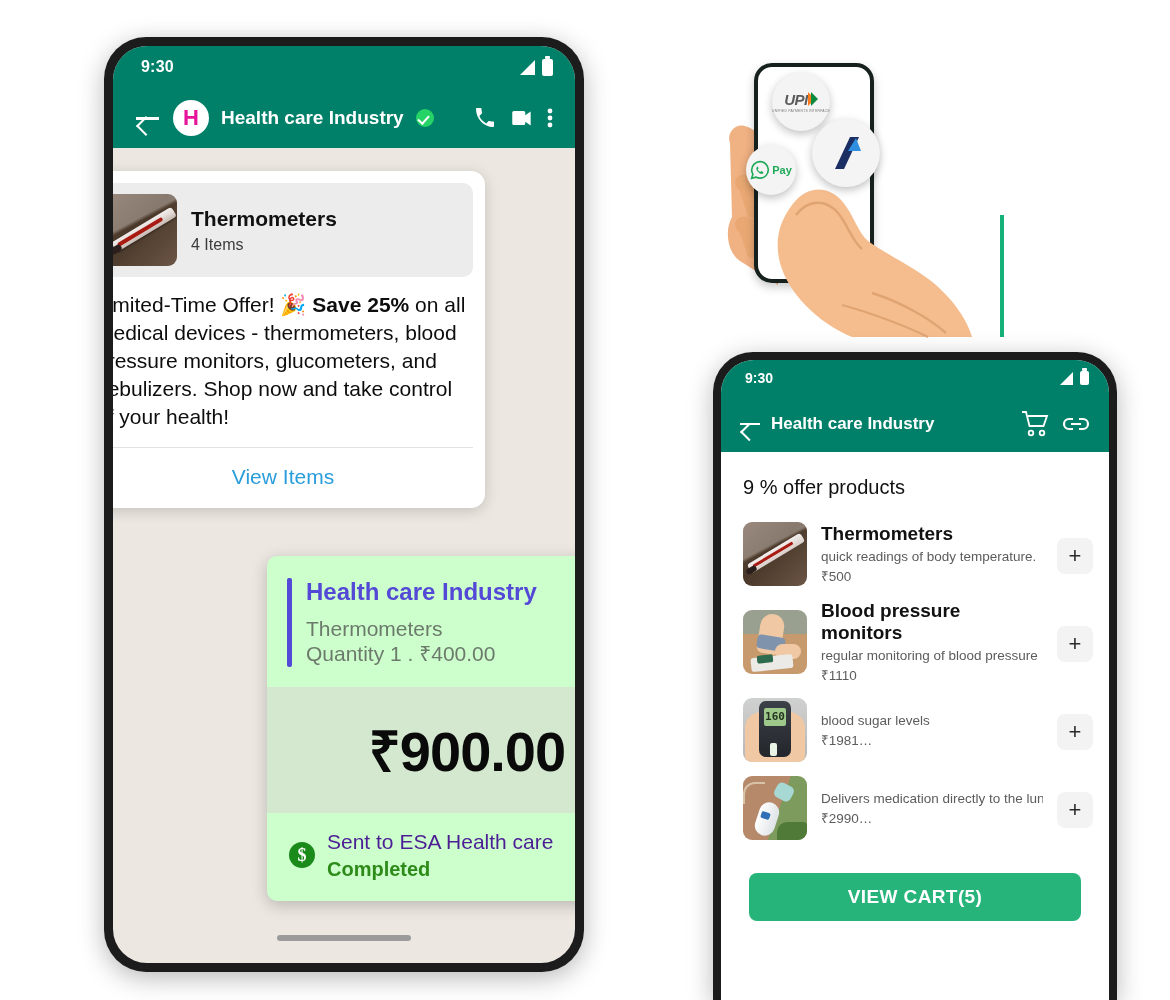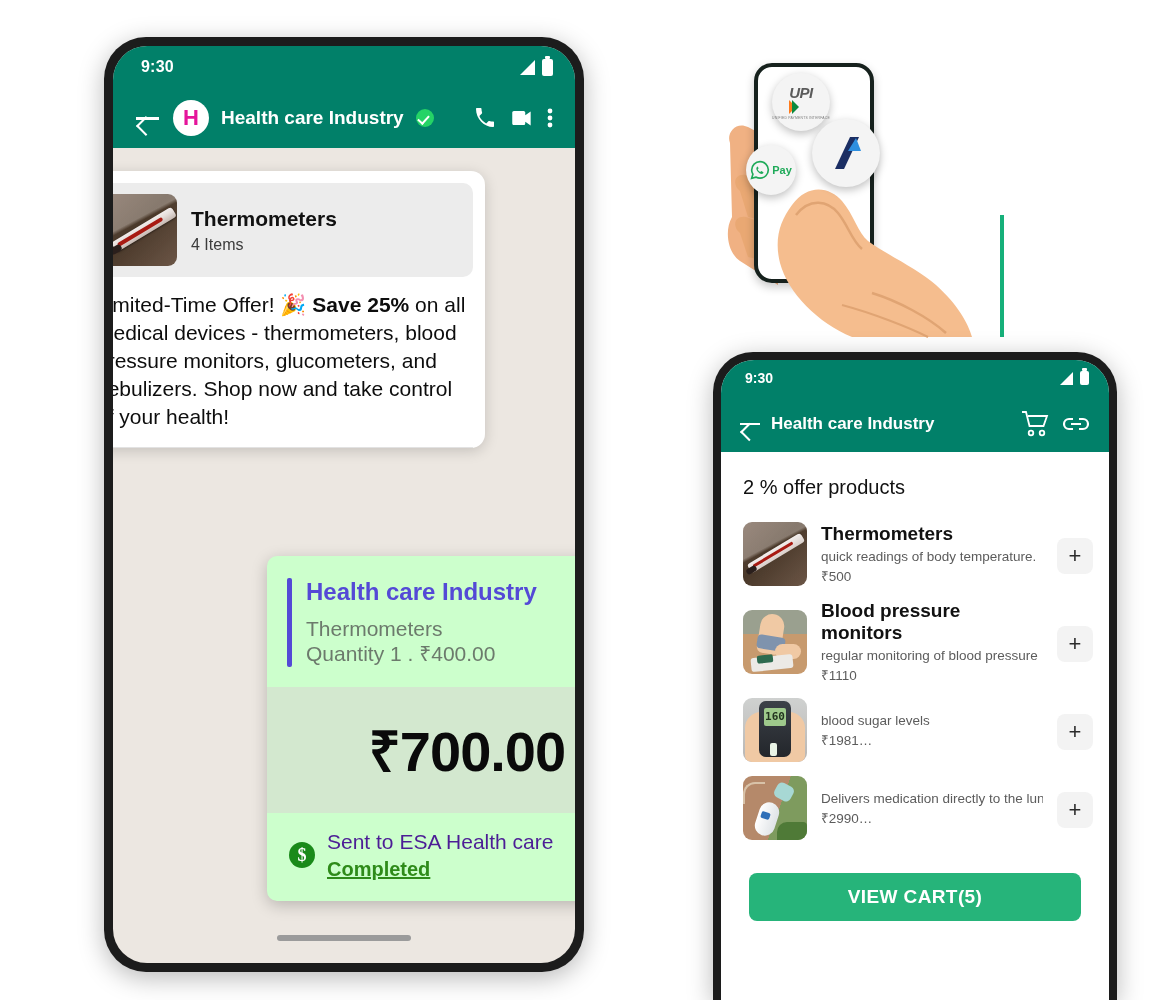--- a/index.html
+++ b/index.html
@@ -146,21 +146,21 @@
     padding: 24px 0 26px 0;
   }
   .pay-amount { font-size: 56px; font-weight: bold; color: #0a0a0a; letter-spacing: -1px; }
   .pay-foot { padding: 16px 20px 20px 22px; display: flex; gap: 12px; align-items: center; }
   .dollar-badge {
     width: 26px; height: 26px; border-radius: 50%; background: #1a8a1a;
     color: #fff; flex: none; display:flex; align-items:center; justify-content:center;
     font-size: 18px; font-weight: bold; font-family: "Liberation Serif", serif;
   }
   .pay-sent { font-size: 21px; color: #4c1d95; line-height: 1.25; }
-  .pay-status { font-size: 20px; font-weight: bold; color: #2e8b19; margin-top: 3px; text-decoration: underline; }
+  .pay-status { font-size: 20px; font-weight: bold; color: #2e8b19; margin-top: 3px; }
 
   .home-indicator {
     position: absolute; left: 50%; transform: translateX(-50%);
     bottom: 22px; width: 134px; height: 6px;
     background: #9b9b9b; border-radius: 4px;
   }
 
   
   .phone-right {
     position: absolute; left: 713px; top: 352px;
@@ -349,33 +349,34 @@
             <div class="merc"></div>
             <div class="bulb"></div>
           </div>
           <div>
             <div class="prod-name">Thermometers</div>
             <div class="prod-count">4 Items</div>
           </div>
         </div>
         <div class="msg-text"><span>Limited-Time Offer! 🎉 </span><b>Save 25%</b><span> on all medical devices - thermometers, blood pressure monitors, glucometers, and nebulizers.  Shop now and take control of your health!</span></div>
         <div class="msg-divider"></div>
+        <div class="view-items">View Items</div>
       </div>
 
       <div class="pay-card">
         <div class="pay-top">
           <div class="pay-accent"></div>
           <div>
             <div class="pay-merchant">Health care Industry</div>
             <div class="pay-item">Thermometers</div>
             <div class="pay-qty">Quantity 1 . ₹400.00</div>
           </div>
         </div>
         <div class="pay-amount-band">
-          <div class="pay-amount">₹700.00</div>
+          <div class="pay-amount">₹900.00</div>
         </div>
         <div class="pay-foot">
           <div class="dollar-badge">$</div>
           <div>
             <div class="pay-sent">Sent to ESA Health care</div>
             <div class="pay-status">Completed</div>
           </div>
         </div>
       </div>
 
@@ -392,21 +393,21 @@
     <div class="illus-phone"></div>
     <svg width="300" height="320" viewBox="0 0 300 320" style="position:absolute;left:0;top:0">
       <path d="M70 150 C86 128 108 132 120 146 C132 160 136 178 146 186 C162 198 196 214 214 230 C236 250 246 268 250 282 L130 282 C96 268 66 238 58 208 C52 184 58 166 70 150 Z" fill="#f5bd8e"></path>
       <path d="M74 160 C88 142 106 146 116 158 C126 170 130 186 140 194" fill="none" stroke="#e0a473" stroke-width="2.5"></path>
       <path d="M150 238 C176 246 206 262 224 278" fill="none" stroke="#e0a473" stroke-width="2.5"></path>
       <path d="M120 250 C150 258 186 272 206 282" fill="none" stroke="#e0a473" stroke-width="2"></path>
       <rect x="278" y="160" width="4" height="122" fill="#16b07a"></rect>
     </svg>
     <div class="badge badge-upi">
       <div style="display:flex;flex-direction:column;align-items:center;">
-        <div style="display:flex;align-items:flex-start;flex-direction:column;">
+        <div style="display:flex;align-items:flex-start;">
           <span class="upi-txt">UPI</span>
           <svg width="10" height="14" viewBox="0 0 10 14">
             <path d="M0 0 L7 7 L0 14 Z" fill="#ff7b1c"></path>
             <path d="M3 0 L10 7 L3 14 Z" fill="#0c8a3e"></path>
           </svg>
         </div>
         <div class="upi-sub">UNIFIED PAYMENTS INTERFACE</div>
       </div>
     </div>
     <div class="badge badge-wa">
@@ -444,21 +445,21 @@
           <circle cx="10" cy="23" r="2.3"></circle>
             <circle cx="21" cy="23" r="2.3"></circle>
         </svg>
         <svg width="30" height="22" viewBox="0 0 30 22" fill="none" stroke="#fff" stroke-width="2.2">
           <path d="M12 6H8a5 5 0 0 0 0 10h4"></path>
           <path d="M18 6h4a5 5 0 0 1 0 10h-4"></path>
           <path d="M10 11h10"></path>
         </svg>
       </div>
 
-      <div class="offer-title">2 % offer products</div>
+      <div class="offer-title">9 % offer products</div>
 
       <div class="prod-list">
 
         <div class="prod-row">
           <div class="prod-thumb th-thermo">
             <div class="s"></div>
             <div class="m"></div>
             <div class="b"></div>
           </div>
           <div class="prod-info">

